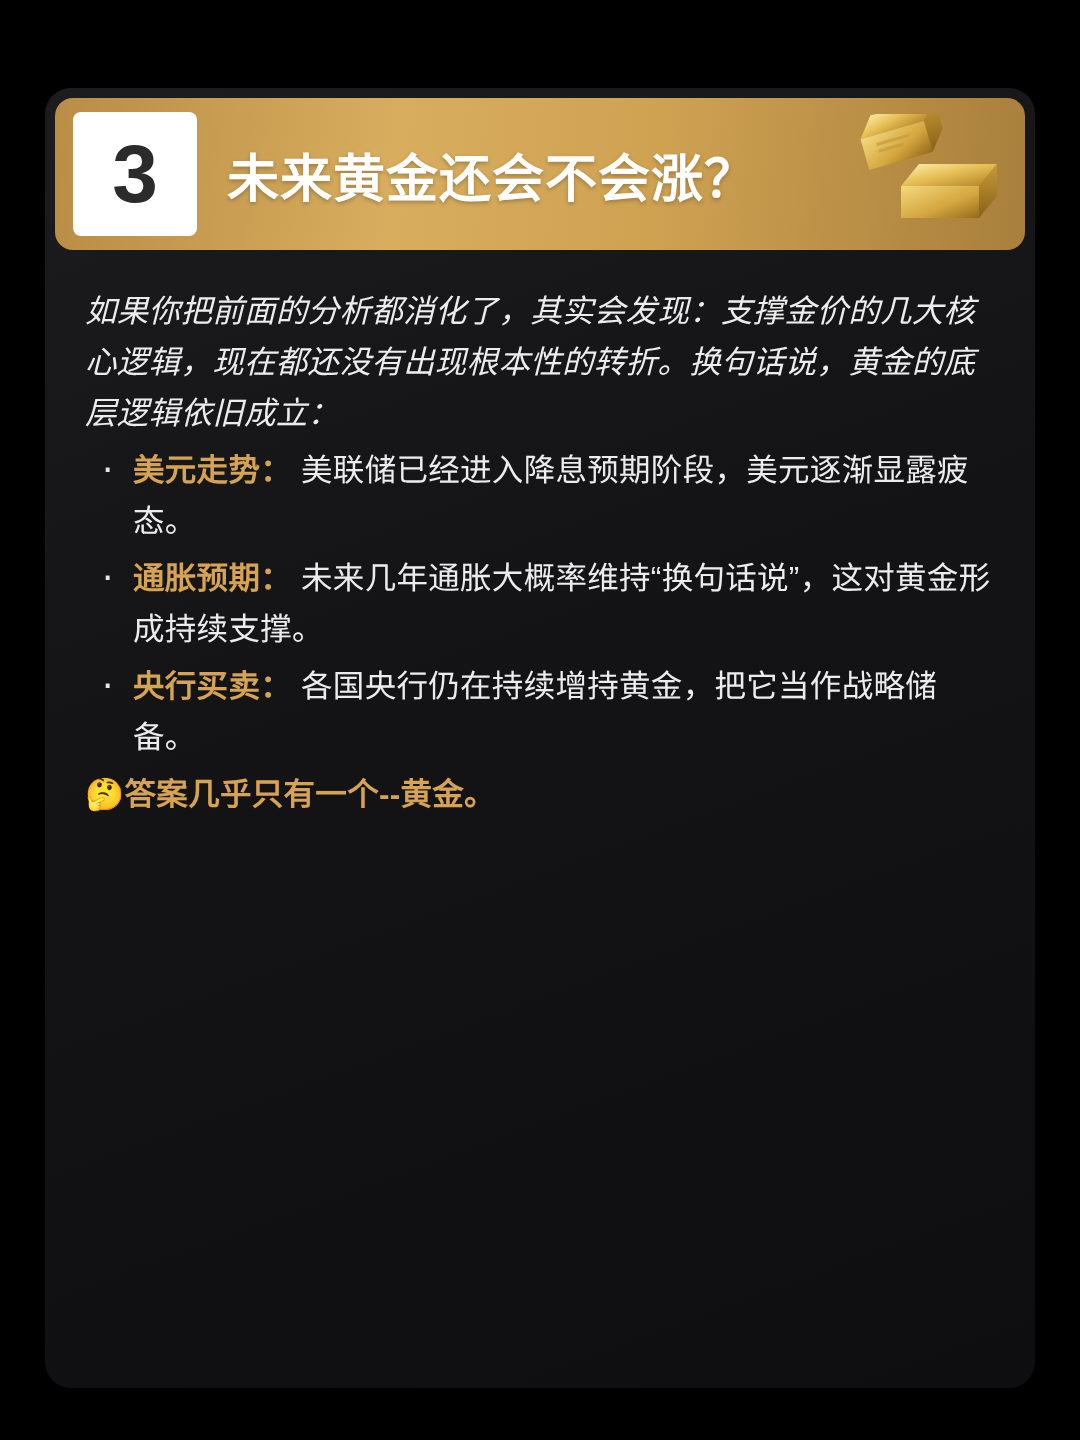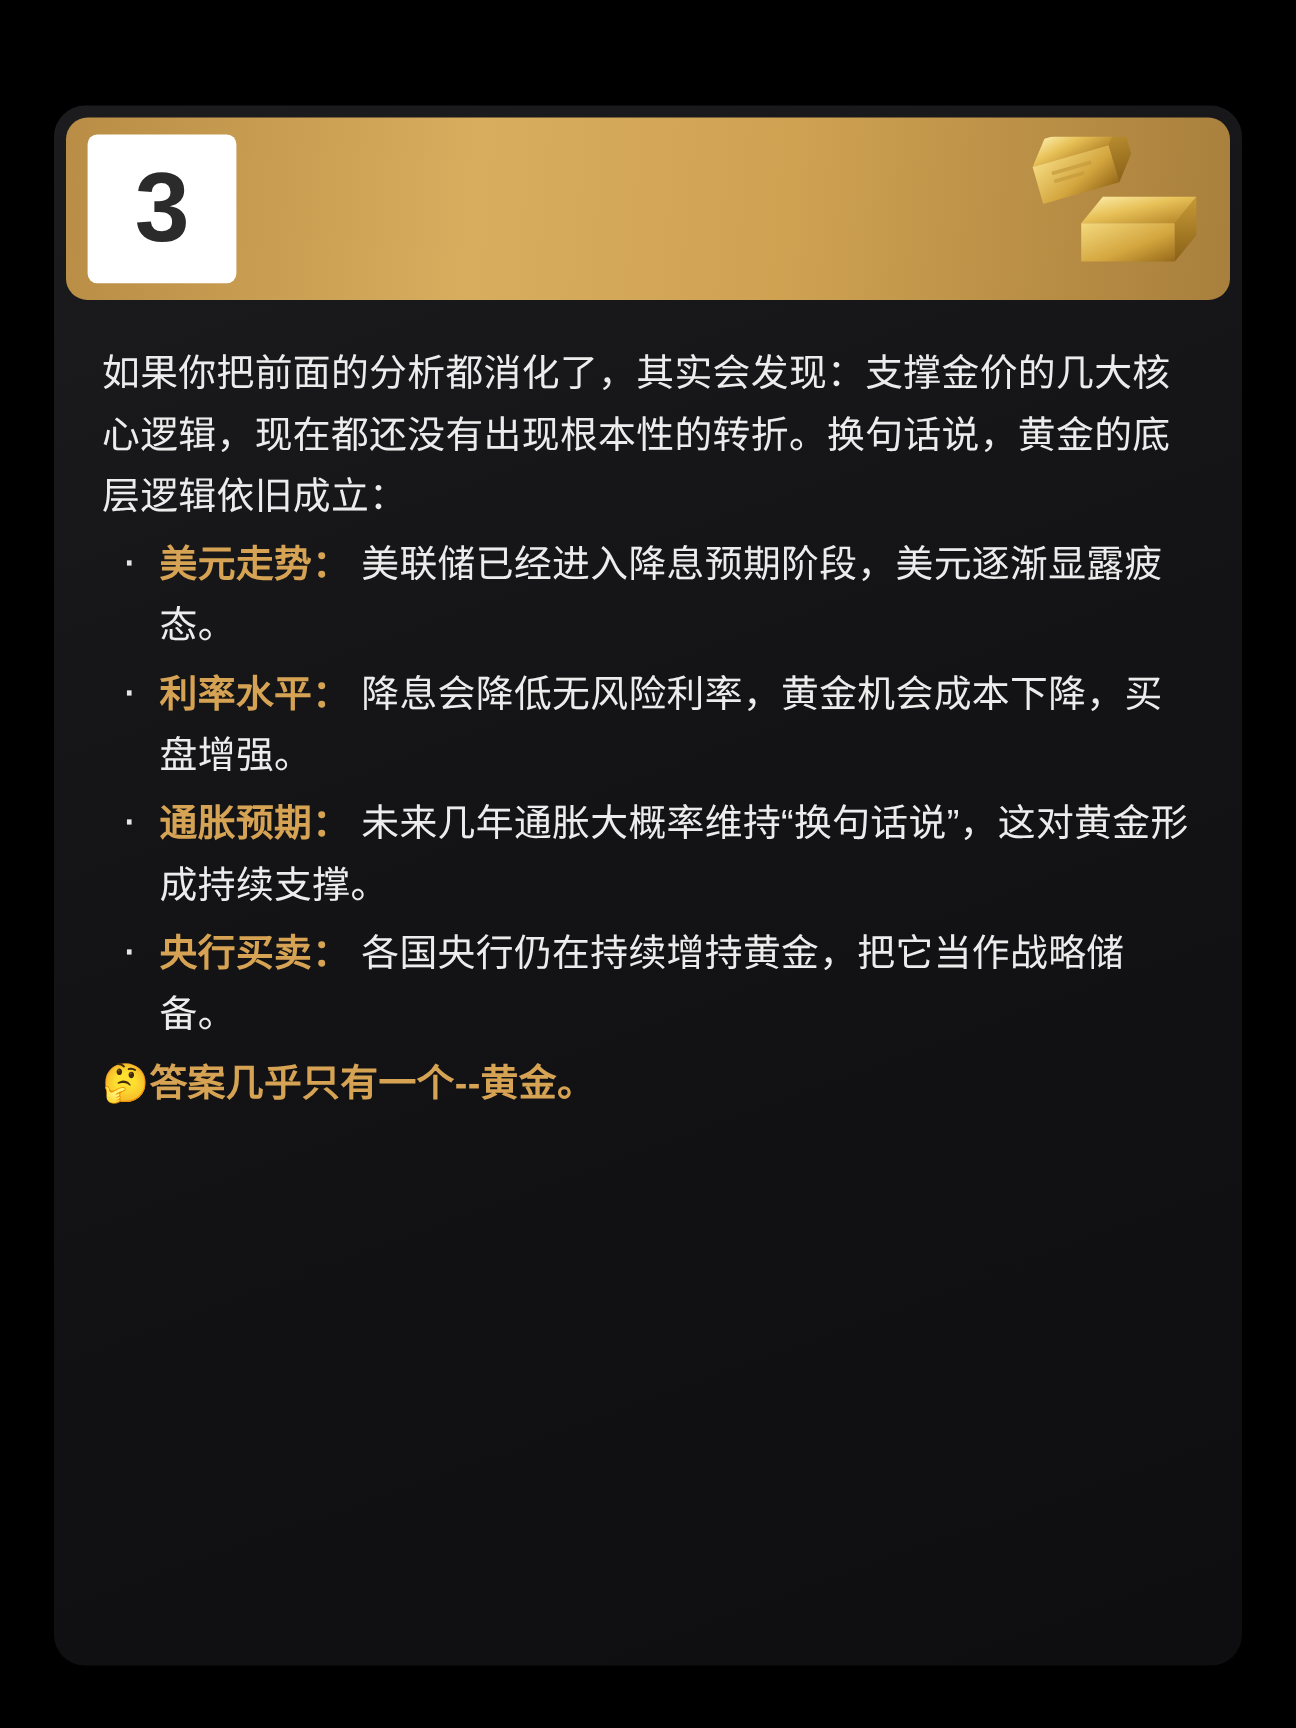--- a/index.html
+++ b/index.html
@@ -78,20 +78,21 @@
   .content {
     padding: 36px 40px 0 40px;
     color: #ececec;
     font-size: 31.5px;
     line-height: 1.62;
     font-family: "Liberation Sans", "DejaVu Sans", sans-serif;
   }
   .para {
     margin: 0 0 6px 0;
     letter-spacing: .3px;
+    font-style: italic;
   }
   ul.points {
     list-style: none;
     margin: 4px 0 4px 0;
     padding: 0;
   }
   ul.points li {
     position: relative;
     padding-left: 48px;
     margin-bottom: 6px;
@@ -123,20 +124,21 @@
 </style>
 </head>
 <body>
 
 <div class="card">
 
   <div class="banner">
     <div class="num-box">
       <span class="num">3</span>
     </div>
+    <div class="banner-title">未来黄金还会不会涨？</div>
 
     <div class="gold-bars">
       <svg width="160" height="124" viewBox="0 0 160 124" xmlns="http://www.w3.org/2000/svg">
         <defs>
           <linearGradient id="g1" x1="0" y1="0" x2="1" y2="1">
             <stop offset="0%" stop-color="#fdf0b0"></stop>
             <stop offset="45%" stop-color="#e8c158"></stop>
             <stop offset="100%" stop-color="#b07f23"></stop>
           </linearGradient>
           <linearGradient id="g2" x1="0" y1="0" x2="1" y2="1">
@@ -169,23 +171,20 @@
 
   <div class="content">
 
     <p class="para">如果你把前面的分析都消化了，其实会发现：支撑金价的几大核心逻辑，现在都还没有出现根本性的转折。换句话说，黄金的底层逻辑依旧成立：</p>
 
     <ul class="points">
       <li>
         <span class="kw">美元走势：</span><span> 美联储已经进入降息预期阶段，美元逐渐显露疲态。</span>
       </li>
       <li>
-        <span class="kw">利率水平：</span><span> 降息会降低无风险利率，黄金机会成本下降，买盘增强。</span>
-      </li>
-      <li>
         <span class="kw">通胀预期：</span><span> 未来几年通胀大概率维持“换句话说”，这对黄金形成持续支撑。</span>
       </li>
       <li>
         <span class="kw">央行买卖：</span><span> 各国央行仍在持续增持黄金，把它当作战略储备。</span>
       </li>
     </ul>
 
 
     <p class="answer"><span class="emoji">🤔</span><span>答案几乎只有一个--黄金。</span></p>
 

